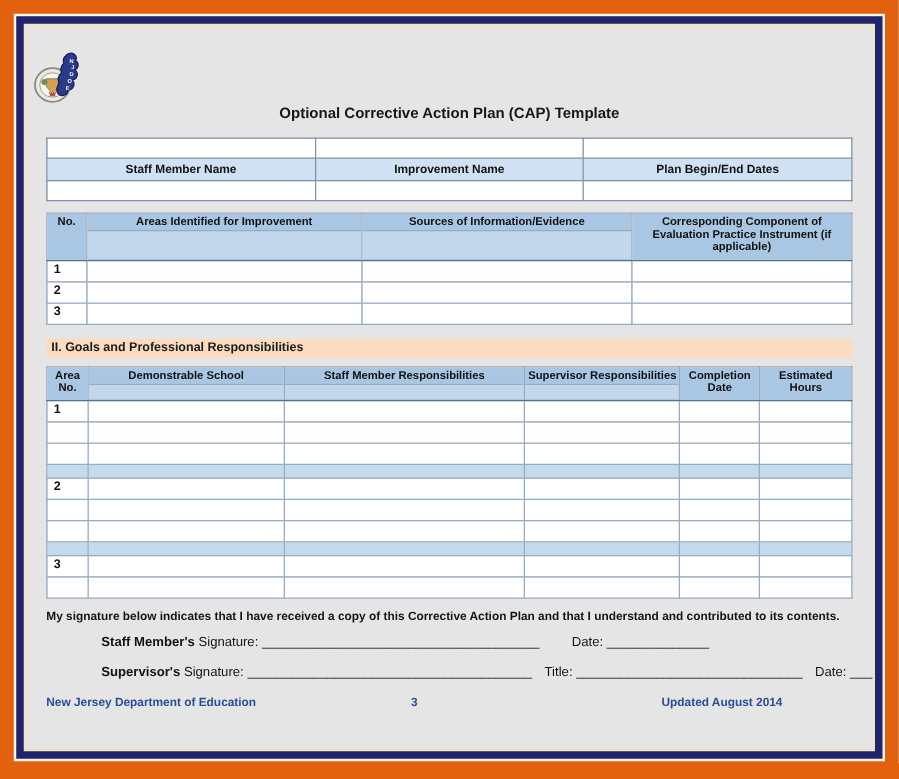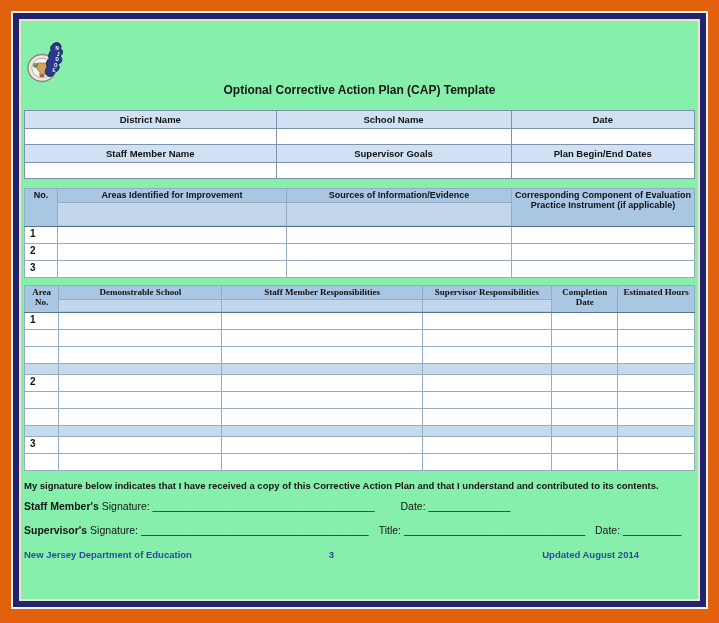--- a/index.html
+++ b/index.html
@@ -2,22 +2,22 @@
 <html><head>
 <meta charset="utf-8">
 <style>
   html,body{margin:0;padding:0;}
   .frame{position:relative;width:719px;height:623px;background:#e2610e;
          font-family:"Liberation Sans",sans-serif;box-sizing:border-box;}
   .paper{position:absolute;left:11px;top:11px;right:11px;bottom:14px;
          background:#f9f6ec;padding:2px;box-sizing:border-box;}
   .navy{height:100%;border:6px solid #20246f;box-sizing:border-box;
         background:#efe5c5;padding:2px;}
-  .sheet{height:100%;background:#86efac;box-sizing:border-box;
-         padding:8px 3px;position:relative;overflow:hidden;}
+  .sheet{height:100%;background:#e5e5e5;box-sizing:border-box;
+         padding:8px 16px;position:relative;overflow:hidden;}
 
   .logo{position:absolute;left:6px;top:20px;width:40px;height:46px;}
 
   .doc-title{margin-top:54px;text-align:center;font-size:12px;font-weight:bold;
              color:#171717;line-height:15px;}
 
   table{border-collapse:collapse;width:100%;table-layout:fixed;}
   td{overflow:hidden;}
 
   
@@ -34,33 +34,33 @@
   .section-bar.s2{margin-top:11px;}
 
   
   .sec-table{border:1px solid #54738f;}
   .sec-table td{border:1px solid #96acc2;font-size:9px;color:#111;
                 vertical-align:top;padding:1px 2px;}
   .sec-table tr.head td{background:#a9c7e2;font-weight:bold;text-align:center;
                         border-bottom:1.5px solid #54738f;position:relative;}
   .t1{margin-top:9px;} .t1 tr.head td{height:35px;}
   .t1 .c0{width:4.3%;} .t1 .c1{width:34.5%;margin-top:24px;} .t1 .c2{width:33.8%;} .t1 .c3{width:27.4%;}
-  .t2{margin-top:7px;} .t2 tr.head td{height:24px;font-family:Liberation Serif, serif;}
+  .t2{margin-top:7px;} .t2 tr.head td{height:24px;}
   .t2 .c0{width:4.6%;} .t2 .c1{width:24.7%;} .t2 .c2{width:30.5%;}
   .t2 .c3{width:19.4%;} .t2 .c4{width:9.6%;} .t2 .c5{width:11.2%;}
   .hband{position:absolute;left:0;right:0;bottom:1px;top:13px;
          background:#c2d7eb;border-top:1px solid #96acc2;}
   tr.r td{height:14px;background:#fff;}
   td.num{font-weight:bold;font-size:10px;text-align:left;padding-left:5px;}
   tr.sep td{height:8px;background:#c6daee;}
 
   
   .statement{margin-top:9px;font-size:9.5px;font-weight:bold;
              color:#141414;white-space:nowrap;}
-  .sig-row{margin-top:9px;font-size:10.5px;color:#141414;white-space:nowrap;}
+  .sig-row{margin-top:9px;font-size:10.5px;color:#141414;white-space:nowrap;margin-left:44px;}
   .sig-row.sup{margin-top:12px;}
   .sig-row .b{font-weight:bold;}
   .sig-row .gap{display:inline-block;width:26px;}
   .sig-row .gap-sm{display:inline-block;width:10px;}
 
   
   .footer{margin-top:13px;display:flex;align-items:baseline;
           font-size:9.5px;font-weight:bold;color:#2d4b9a;}
   .footer .fl{flex:1;text-align:left;}
   .footer .fc{flex:1;text-align:center;}
@@ -86,33 +86,28 @@
       <text x="30" y="14.5" font-size="4.5" fill="#ffffff" font-weight="bold">J</text>
       <text x="28.5" y="20" font-size="4.5" fill="#ffffff" font-weight="bold">D</text>
       <text x="27" y="25.5" font-size="4.5" fill="#ffffff" font-weight="bold">O</text>
       <text x="25.5" y="31" font-size="4.5" fill="#ffffff" font-weight="bold">E</text>
     </svg>
 
     <div class="doc-title">Optional Corrective Action Plan (CAP) Template</div>
 
     <table class="info-table">
       <tbody>
-              <tr class="ihead">
-        <td class="w1">District Name</td>
-        <td class="w2">School Name</td>
-        <td class="w3">Date</td>
-      </tr>
       <tr class="iblank">
         <td></td>
         <td></td>
         <td></td>
       </tr>
       <tr class="ihead">
         <td>Staff Member Name</td>
-        <td>Supervisor Goals</td>
+        <td>Improvement Name</td>
         <td>Plan Begin/End Dates</td>
       </tr>
       <tr class="iblank">
         <td></td>
         <td></td>
         <td></td>
       </tr>
     </tbody>
           </table>
 
@@ -139,20 +134,21 @@
       </tr>
       <tr class="r">
         <td class="num">3</td>
         <td></td>
                 <td></td>
                 <td></td>
       </tr>
     </tbody>
           </table>
 
+    <div class="section-bar s2">II. Goals and Professional Responsibilities</div>
 
     <table class="sec-table t2">
       <tbody>
               <tr class="head">
         <td class="c0">Area No.</td>
         <td class="c1"><span>Demonstrable School</span><div class="hband"></div></td>
         <td class="c2"><span>Staff Member Responsibilities</span><div class="hband"></div></td>
         <td class="c3"><span>Supervisor Responsibilities</span><div class="hband"></div></td>
         <td class="c4">Completion Date</td>
         <td class="c5">Estimated Hours</td>

